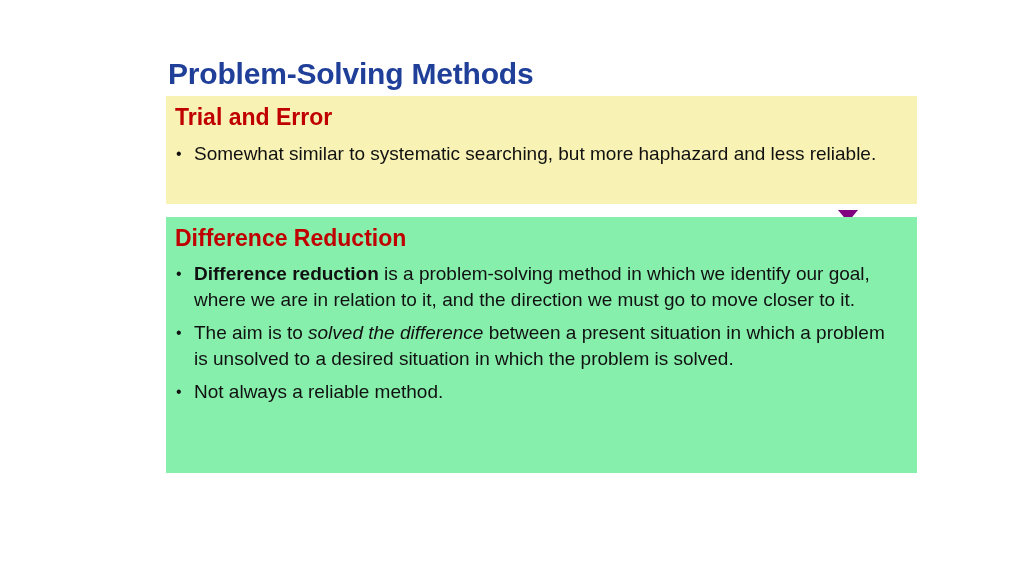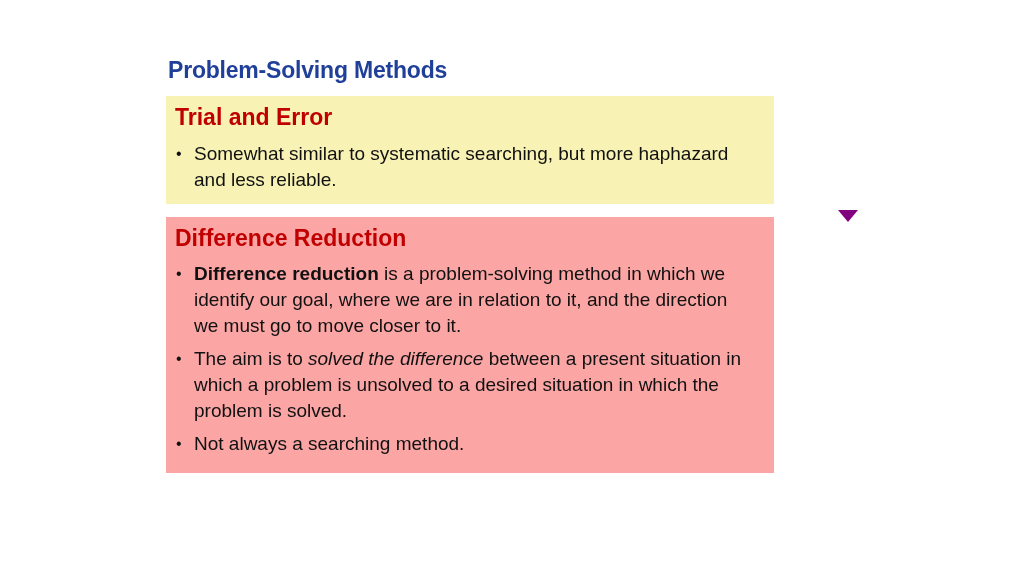--- a/index.html
+++ b/index.html
@@ -1,21 +1,21 @@
 <!DOCTYPE html>
 <html><head>
 <meta charset="utf-8">
 <style>
   html, body { margin:0; padding:0; }
   body { width:1024px; height:576px; background:#ffffff; position:relative; overflow:hidden;
          font-family:"Liberation Sans", sans-serif; }
-  .title { position:absolute; left:168px; top:57px; font-size:23px; font-weight:bold; color:#1f3f99; letter-spacing:-0.2px; }
-  .box { position:absolute; left:166px; width:608px; box-sizing:border-box; padding:0 12px; }
+  .title { position:absolute; left:168px; top:57px; font-size:30px; font-weight:bold; color:#1f3f99; letter-spacing:-0.2px; }
+  .box { position:absolute; left:166px; width:751px; box-sizing:border-box; padding:0 12px; }
   .yellow { top:96px; height:108px; background:#f8f3b4; }
-  .gray { top:217px; height:256px; background:#fca5a5; }
+  .gray { top:217px; height:256px; background:#86efac; }
   .heading { font-size:23px; font-weight:bold; color:#c00000; margin:0; }
   .yellow .heading { position:absolute; left:9px; top:8px; }
   .gray .heading { position:absolute; left:9px; top:8px; }
   ul { list-style:none; margin:0; padding:0; position:absolute; left:8px; right:18px; }
   li { position:relative; padding-left:20px; font-size:19px; line-height:26px; color:#111; margin-bottom:7px; }
   li .bullet { position:absolute; left:2px; top:0; font-size:16px; }
   .yellow ul { top:141px; top:45px; }
   .gray ul { top:44px; }
   .triangle { position:absolute; left:838px; top:210px; width:0; height:0;
               border-left:10px solid transparent; border-right:10px solid transparent; border-top:12px solid #800080; }
@@ -32,15 +32,15 @@
   </ul>
 </div>
 
 <div class="triangle"></div>
 
 <div class="box gray">
   <div class="heading">Difference Reduction</div>
   <ul>
     <li><span class="bullet">•</span><b>Difference reduction</b><span> is a problem-solving method in which we identify our goal, where we are in relation to it, and the direction we must go to move closer to it.</span></li>
     <li><span class="bullet">•</span><span>The aim is to </span><i>solved the difference</i><span> between a present situation in which a problem is unsolved to a desired situation in which the problem is solved.</span></li>
-    <li><span class="bullet">•</span><span>Not always a searching method.</span></li>
+    <li><span class="bullet">•</span><span>Not always a reliable method.</span></li>
   </ul>
 </div>
 
 </body></html>

